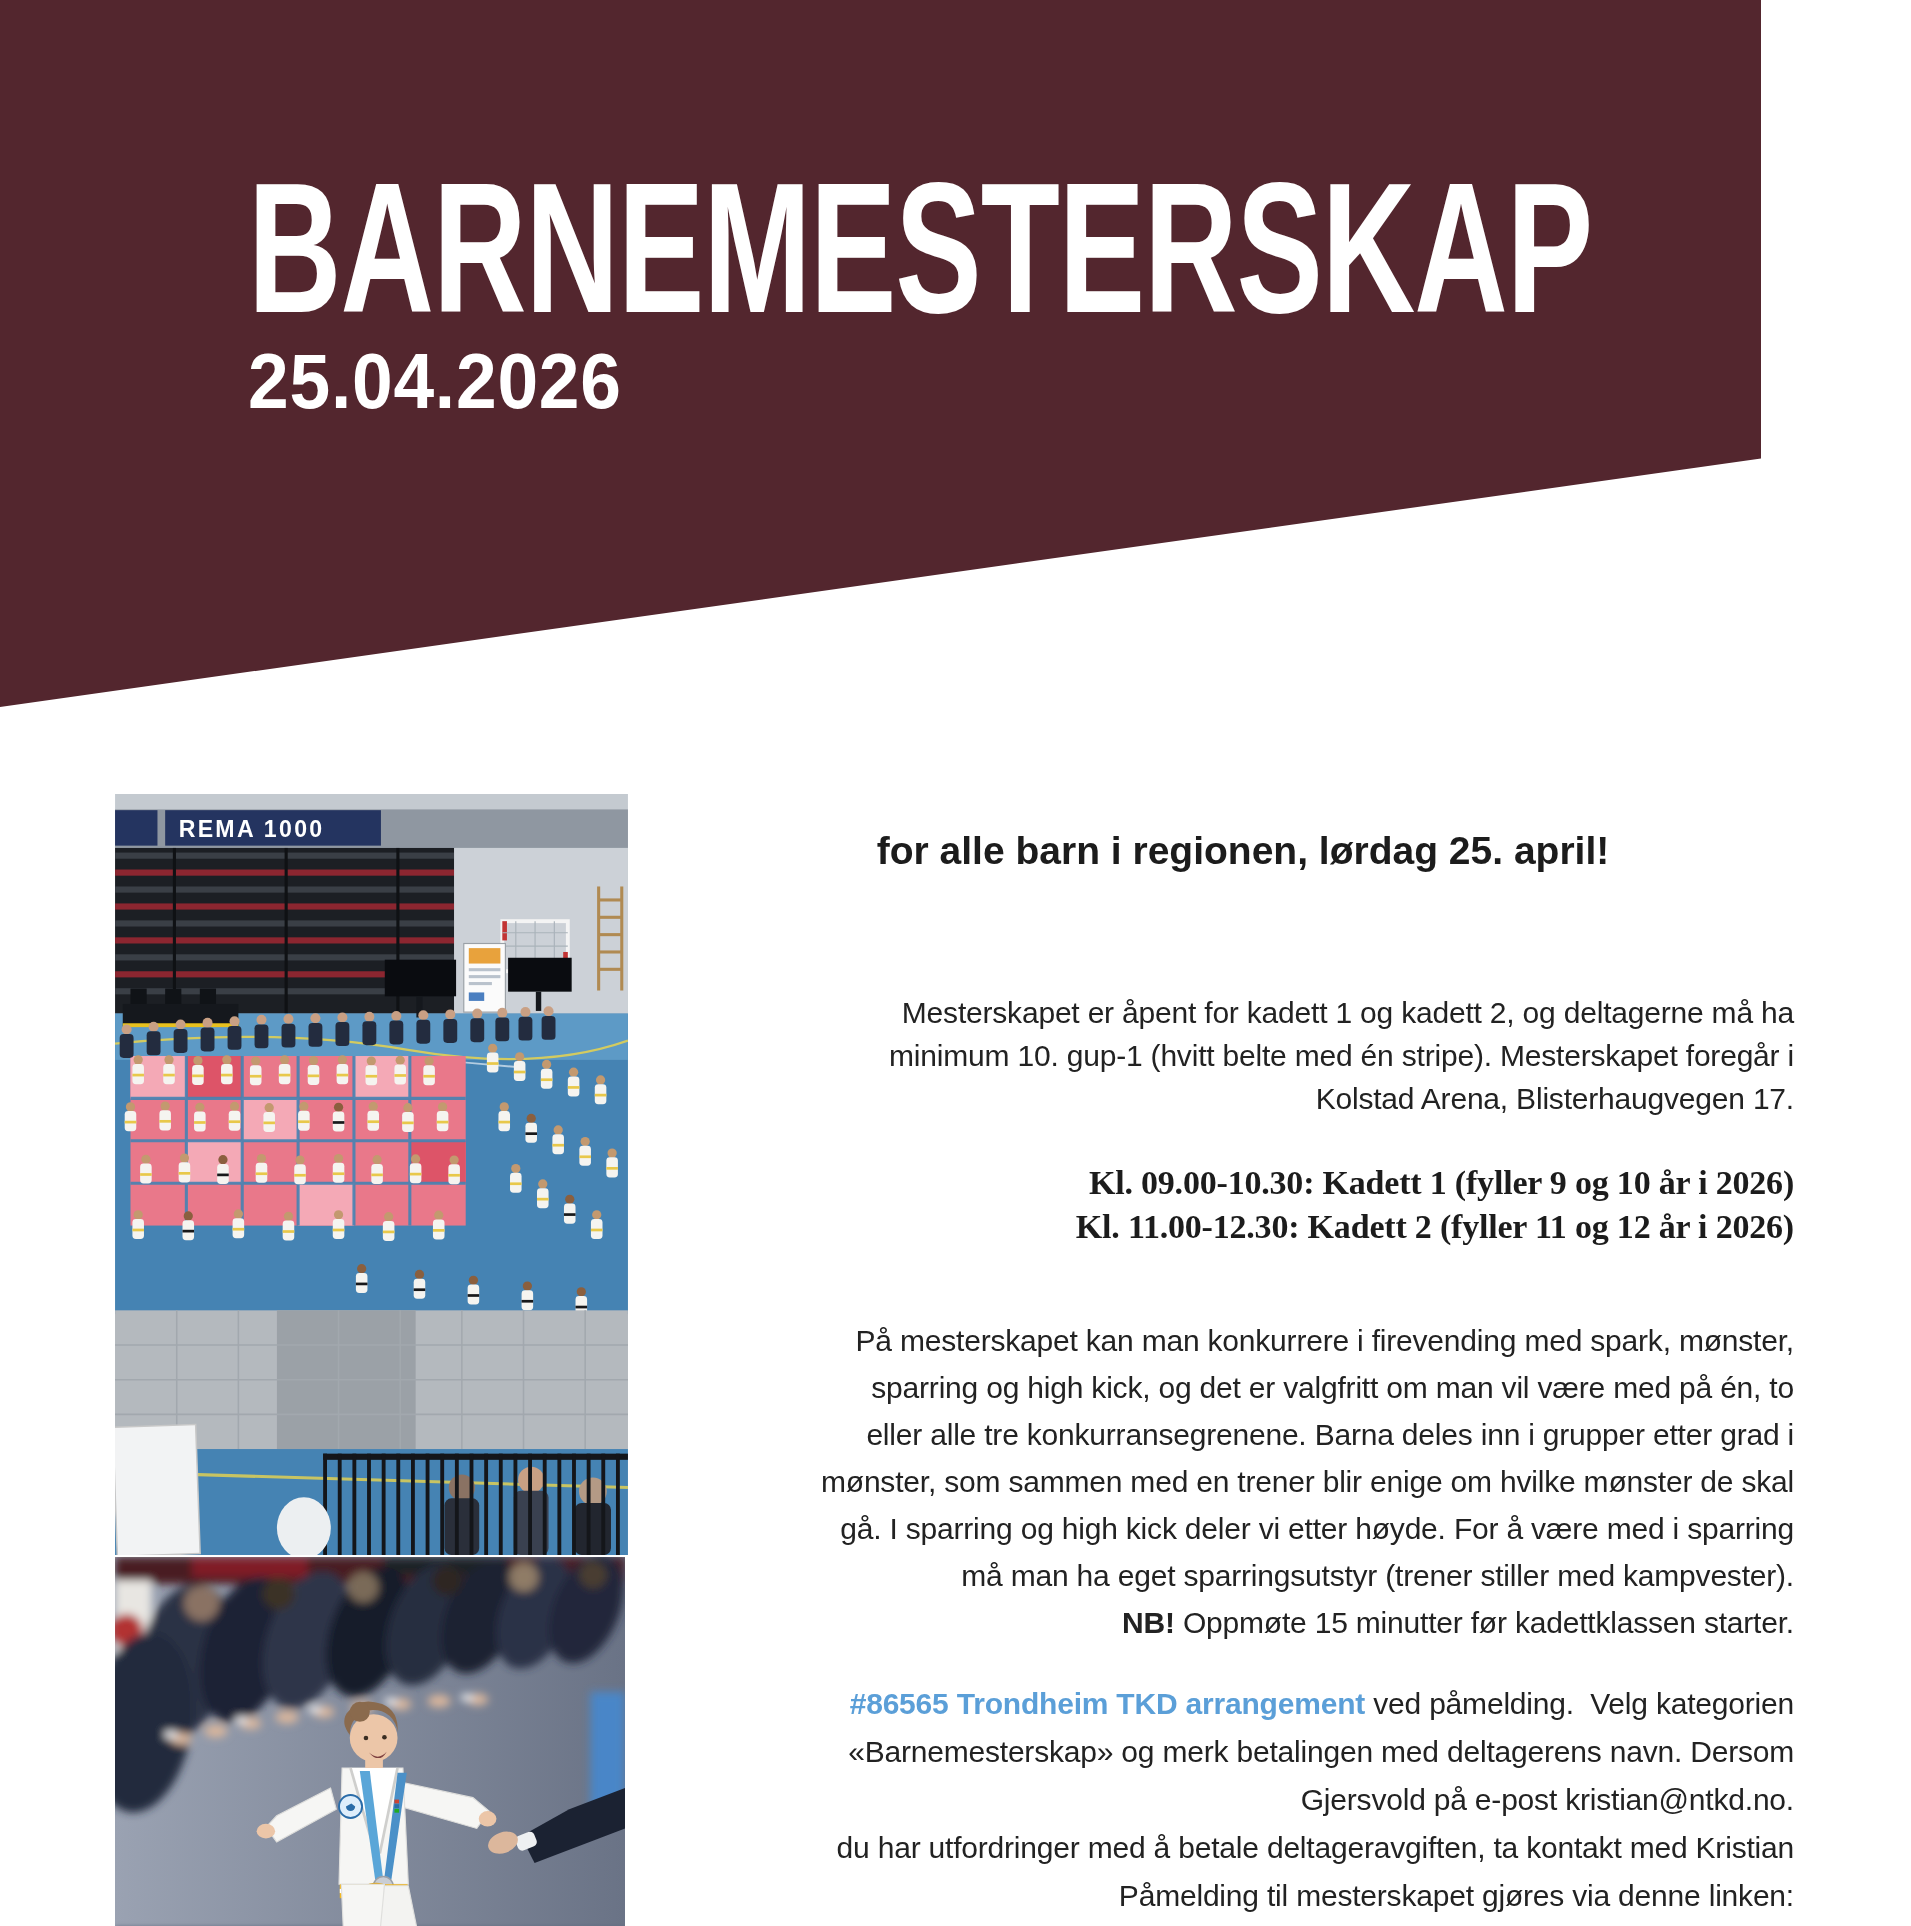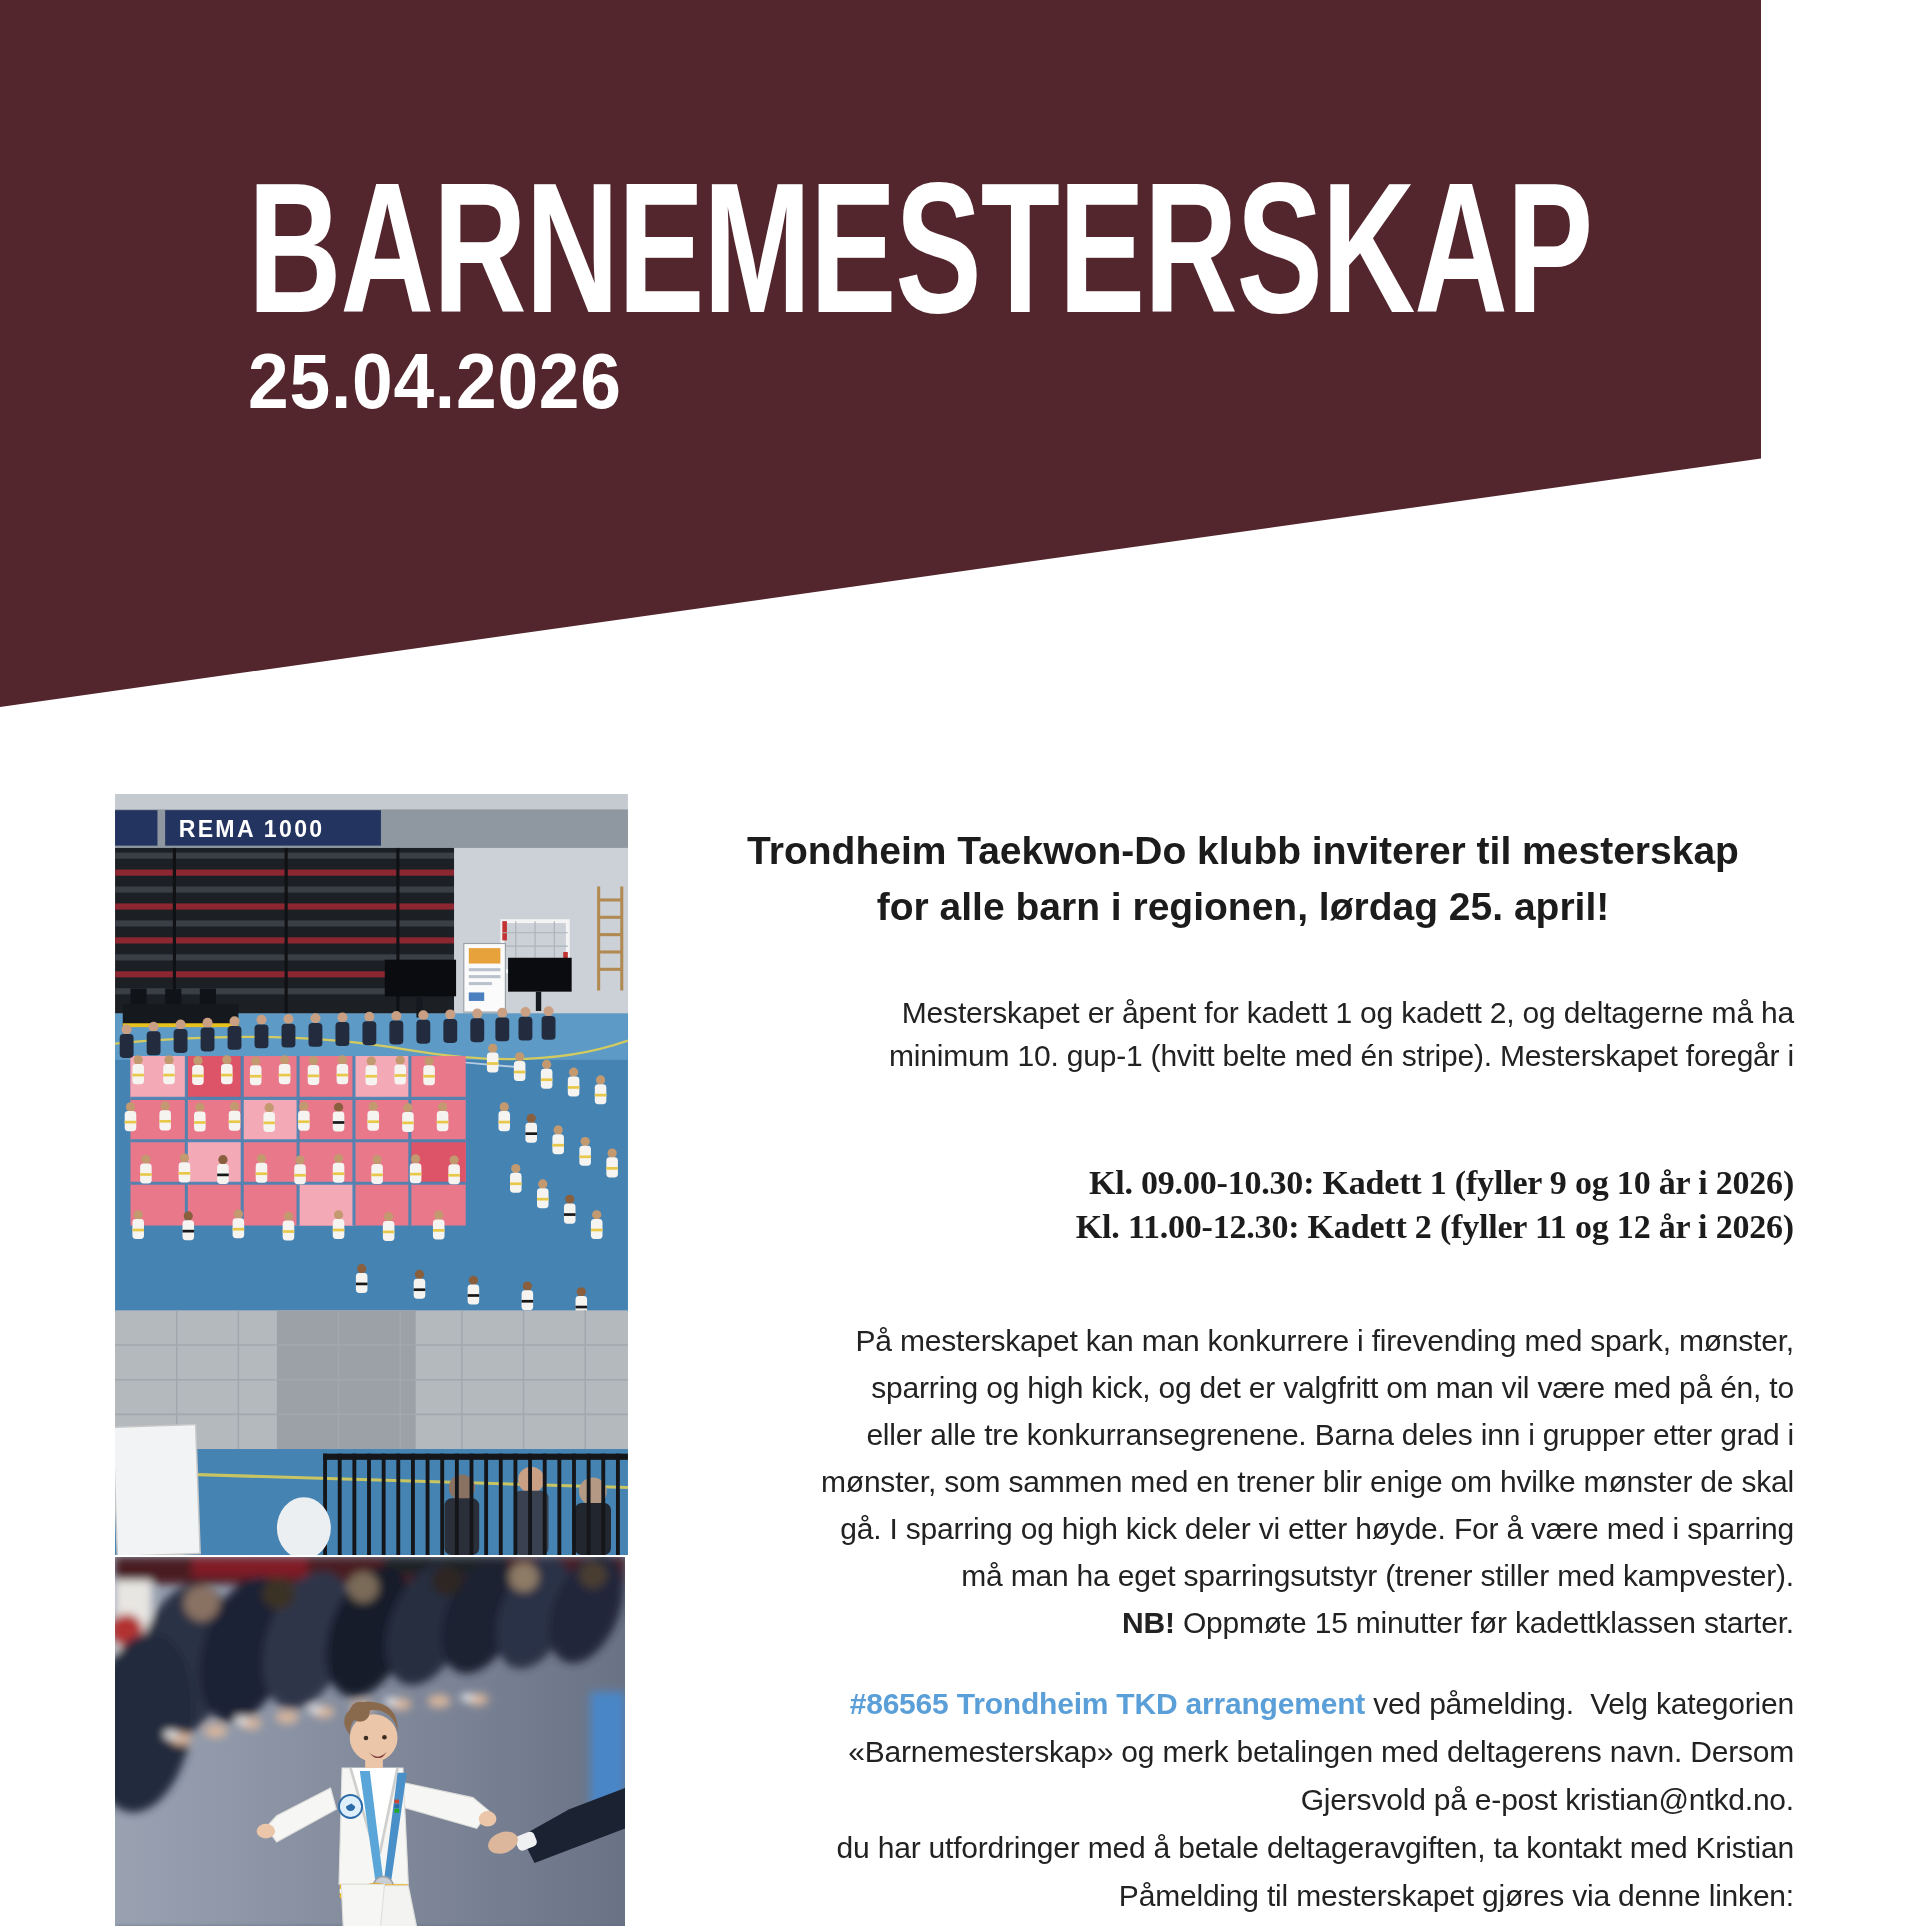--- a/index.html
+++ b/index.html
@@ -429,27 +429,27 @@
       <circle cx="636" cy="402" r="26" fill="#8a6a4d"></circle>
       <circle cx="652" cy="470" r="6" fill="#3a2d22"></circle>
         <circle cx="700" cy="468" r="6" fill="#3a2d22"></circle>
       <path d="M660,508 q24,22 46,-2 q-20,34 -46,2z" fill="#7d3f3f"></path>
       <rect x="650" y="522" width="46" height="26" fill="#ecc6a8"></rect>
     </g>
     <path d="M1120,1716 q26,-38 54,-2 t 56,-2 q20,10 44,-6" stroke="#d2d2d2" stroke-width="4" fill="none"></path>
   </svg>
 
   <div id="intro-heading" class="abs col lines">
-      <div>Trondheim Taekwon-Do klubb inviterer til mesterskap</div>
       <div>for alle barn i regionen, lørdag 25. april!</div>
     </div>
 
   <div id="para-open" class="abs col lines bodytext">
       <div>Mesterskapet er åpent for kadett 1 og kadett 2, og deltagerne må ha</div>
       <div>minimum 10. gup-1 (hvitt belte med én stripe). Mesterskapet foregår i</div>
+      <div>Kolstad Arena, Blisterhaugvegen 17.</div>
     </div>
 
   <div id="para-schedule" class="abs col lines">
       <div>Kl. 09.00-10.30: Kadett 1 (fyller 9 og 10 år i 2026)</div>
       <div>Kl. 11.00-12.30: Kadett 2 (fyller 11 og 12 år i 2026)</div>
     </div>
 
   <div id="para-competition" class="abs col bodytext">
     <div class="lines">
         <div>På mesterskapet kan man konkurrere i firevending med spark, mønster,</div>

